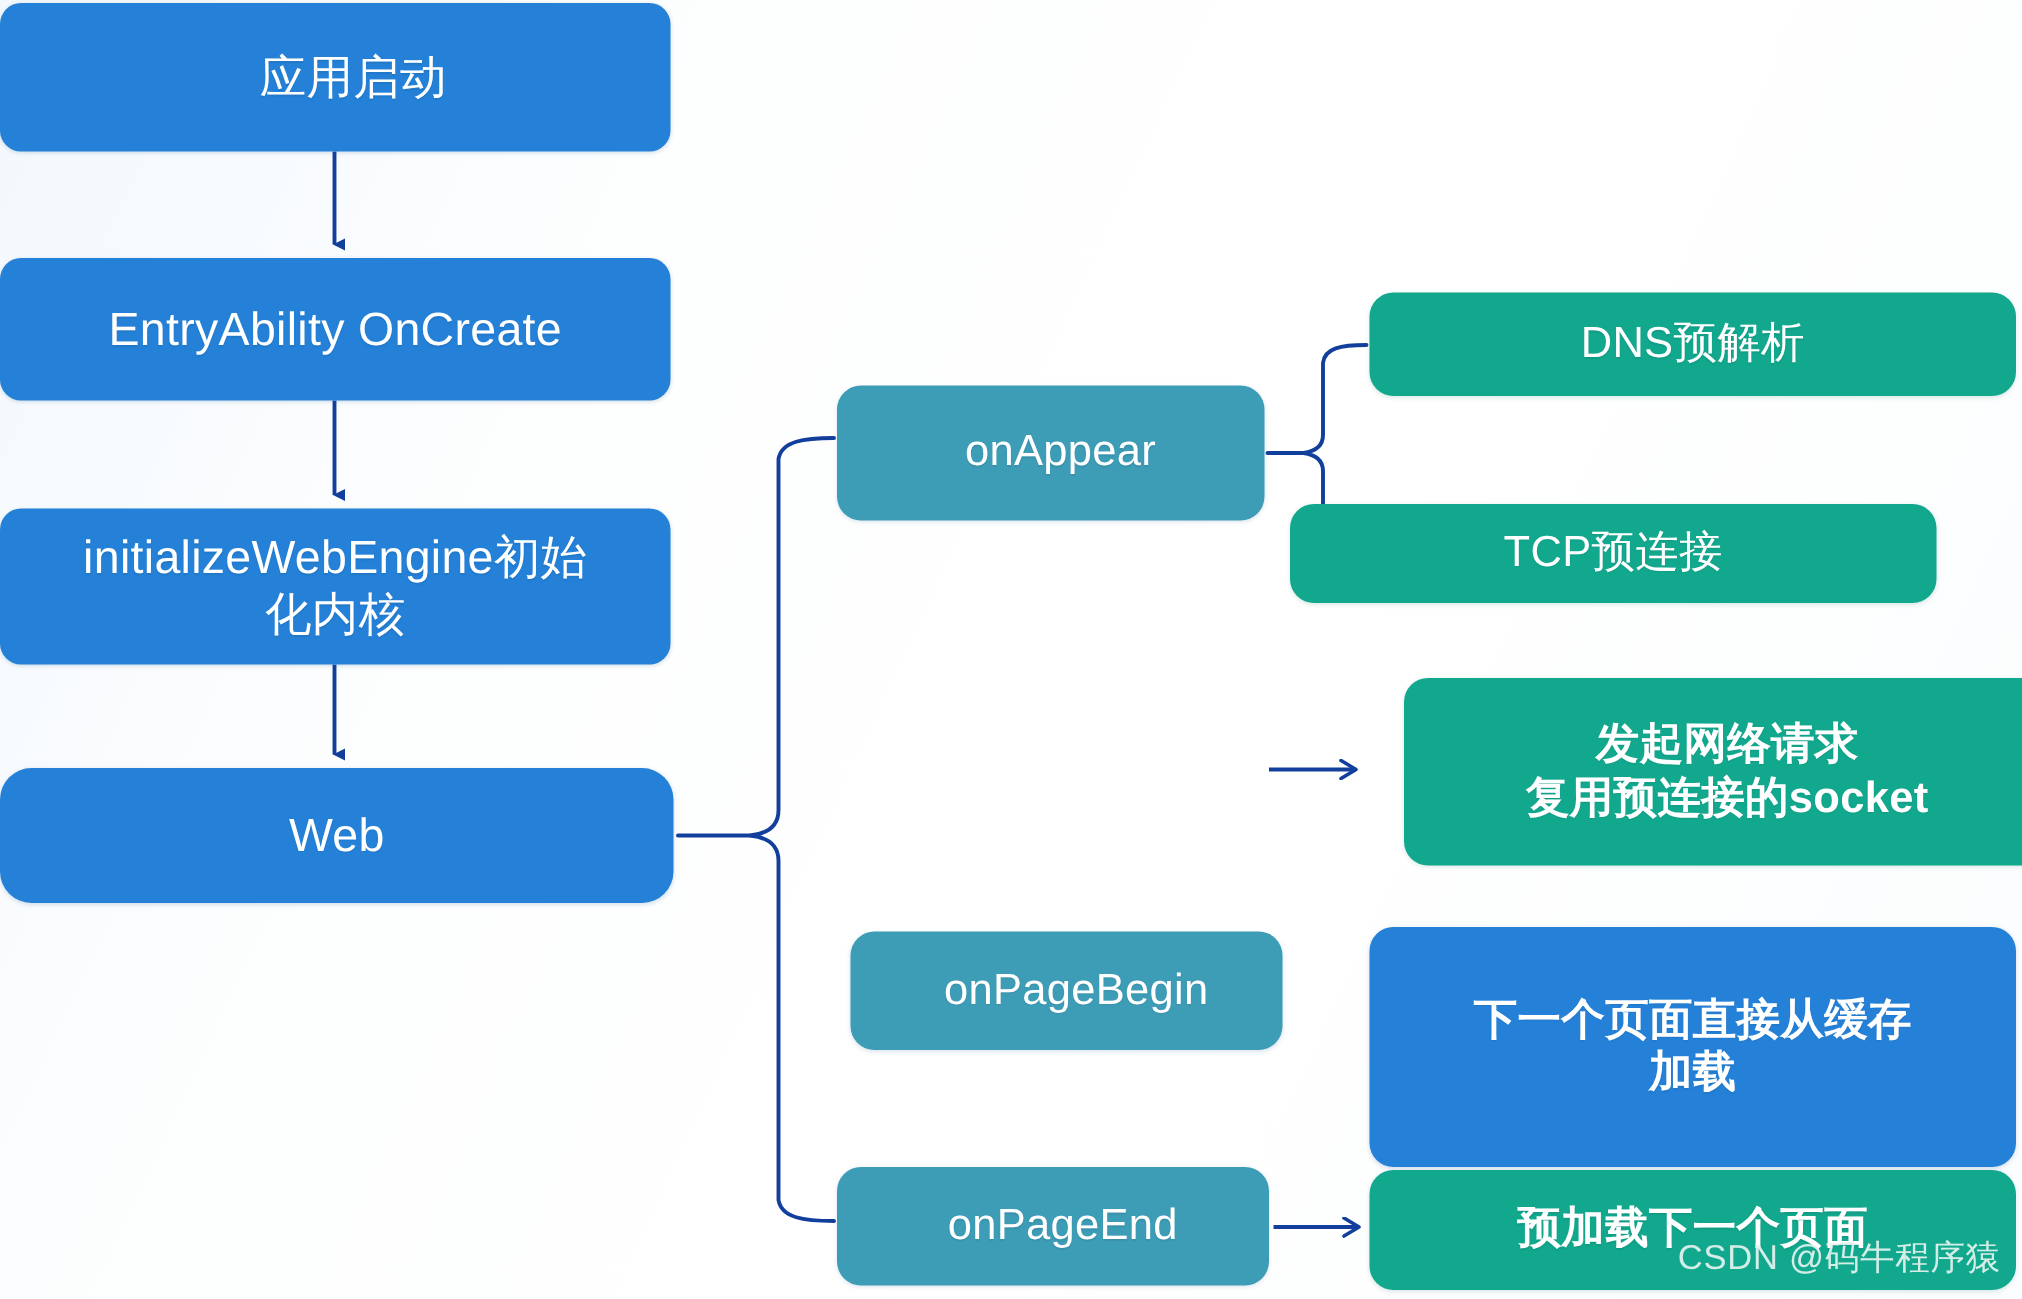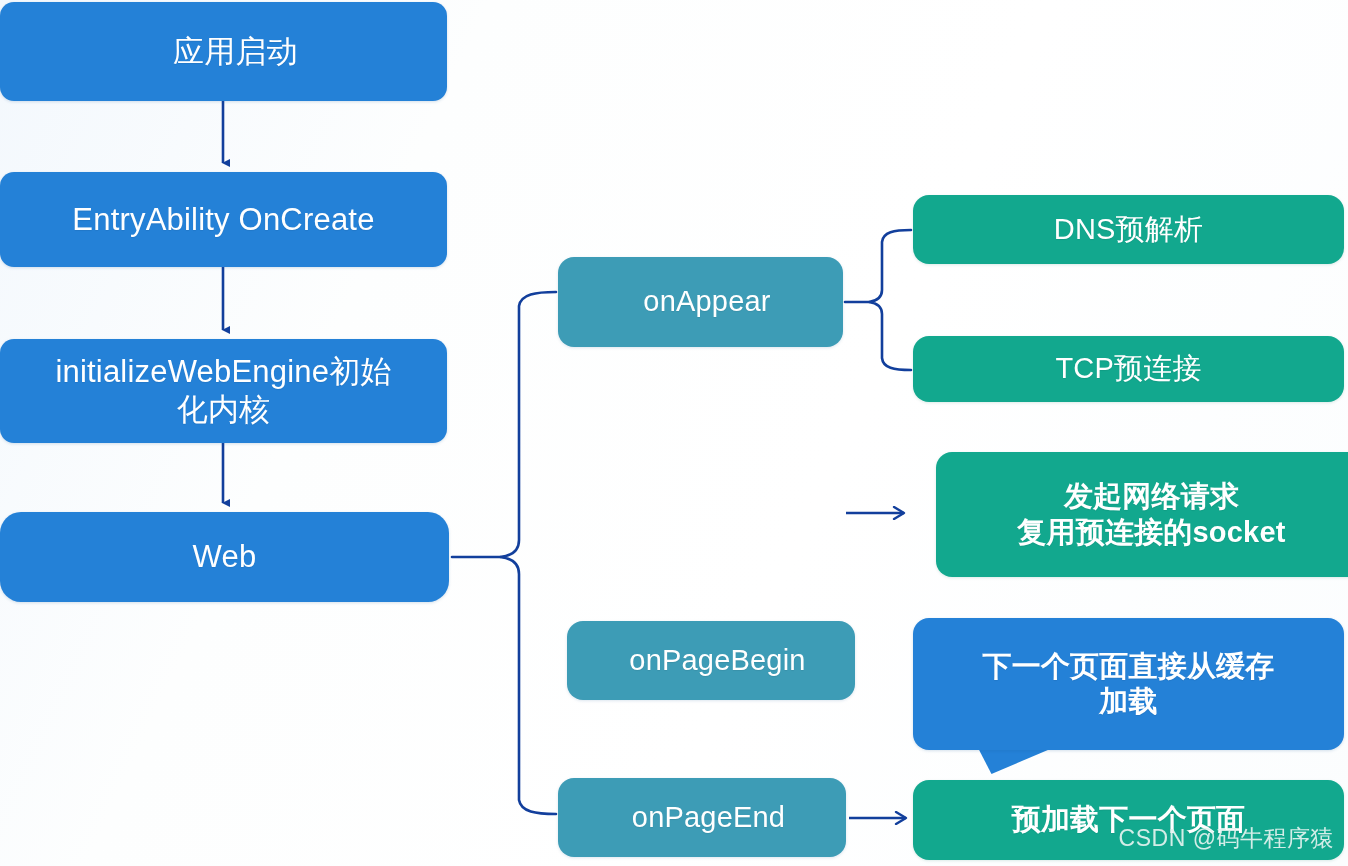--- a/index.html
+++ b/index.html
@@ -74,23 +74,23 @@
   #box-entry-ability  { left: 0px;   top: 172px; width: 447px; height: 95px;  }
   #box-init-engine    { left: 0px;   top: 339px; width: 447px; height: 104px; }
   #box-web            { left: 0px;   top: 512px; width: 449px; height: 90px; border-radius: 21px;  }
 
   #box-on-appear      { left: 558px; top: 257px; width: 285px; height: 90px;  }
   #box-load           { left: 558px; top: 477px; width: 285px; height: 71px;  }
   #box-on-page-begin  { left: 567px; top: 621px; width: 288px; height: 79px;  }
   #box-on-page-end    { left: 558px; top: 778px; width: 288px; height: 79px;  }
 
   #box-dns-prefetch   { left: 913px; top: 195px; width: 431px; height: 69px;  }
-  #box-tcp-preconnect { left: 913px; top: 336px; width: 431px; height: 66px;  }
+  #box-tcp-preconnect { left: 860px; top: 336px; width: 431px; height: 66px;  }
   #box-network-req    { left: 936px; top: 452px; width: 431px; height: 125px; }
-  #box-cache-load     { left: 913px; top: 618px; width: 431px; height: 132px; }
+  #box-cache-load     { left: 913px; top: 618px; width: 431px; height: 160px; }
   #box-preload-next   { left: 913px; top: 780px; width: 431px; height: 80px;  }
 
   
   .callout-tail {
     position: absolute;
     left: 976px;
     top: 744px;
     width: 86px;
     height: 30px;
     background: #2481d7;

